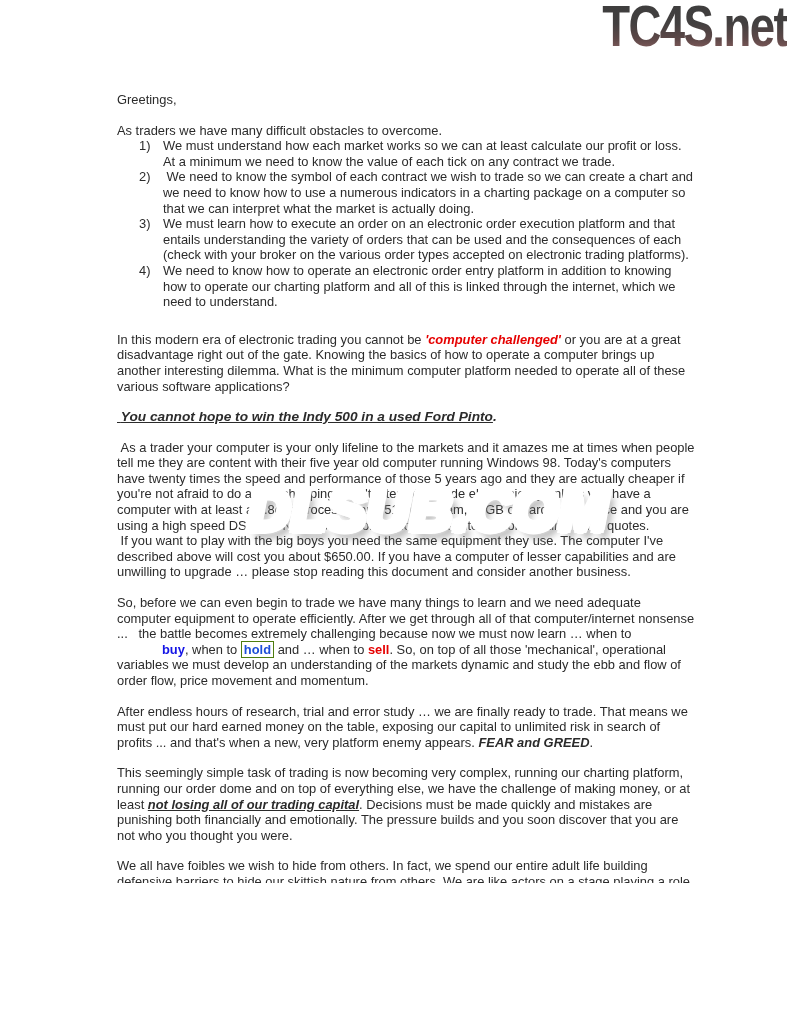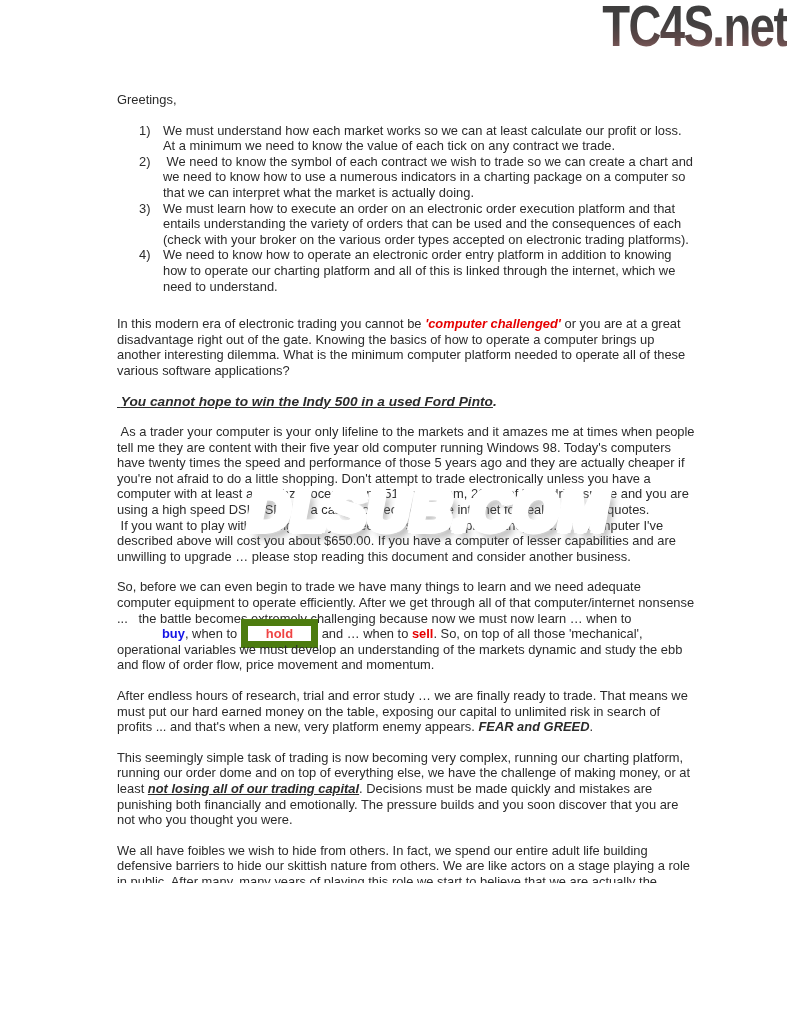--- a/index.html
+++ b/index.html
@@ -50,21 +50,21 @@
     font-weight:bold;
     font-style:italic;
     font-size:13.7px;
     margin:0 0 14px;
   }
 
   
   .red-bi{color:#e60000;font-weight:bold;font-style:italic;}
   .red-b{color:#e60000;font-weight:bold;}
   .blue-b{color:#1414e6;font-weight:bold;margin-left:45px;}
-  .gold-box{color:#ef4444;font-weight:bold;border:7px solid #4d7c0f;padding:0 18px;}
+  .gold-box{color:#1d4ed8;font-weight:bold;border:1px solid #4d7c0f;padding:0 2px;}
   .bi{font-weight:bold;font-style:italic;}
   .biu{font-weight:bold;font-style:italic;text-decoration:underline;}
   .u{text-decoration:underline;}
   .hu{text-decoration:underline;}
 
   
   .dlsub{
     position:absolute;
     left:248px;
     top:482px;
@@ -114,20 +114,21 @@
 </style>
 </head>
 <body>
 
 <div class="page">
 
   <div class="tc4s">TC4S.net</div>
 
   <div class="doc">
     <p>Greetings,</p>
+    <p class="tight">As traders we have many difficult obstacles to overcome.</p>
 
     <ol class="obstacles">
       <li>We must understand how each market works so we can at least calculate our profit or loss. At a minimum we need to know the value of each tick on any contract we trade.</li>
       <li> We need to know the symbol of each contract we wish to trade so we can create a chart and we need to know how to use a numerous indicators in a charting package on a computer so that we can interpret what the market is actually doing.</li>
       <li>We must learn how to execute an order on an electronic order execution platform and that entails understanding the variety of orders that can be used and the consequences of each (check with your broker on the various order types accepted on electronic trading platforms).</li>
       <li>We need to know how to operate an electronic order entry platform in addition to knowing how to operate our charting platform and all of this is linked through the internet, which we need to understand.</li>
     </ol>
 
     <p><span>In this modern era of electronic trading you cannot be </span><span class="red-bi">'computer challenged'</span><span> or you are at a great disadvantage right out of the gate. Knowing the basics of how to operate a computer brings up another interesting dilemma. What is the minimum computer platform needed to operate all of these various software applications?</span></p>
 

